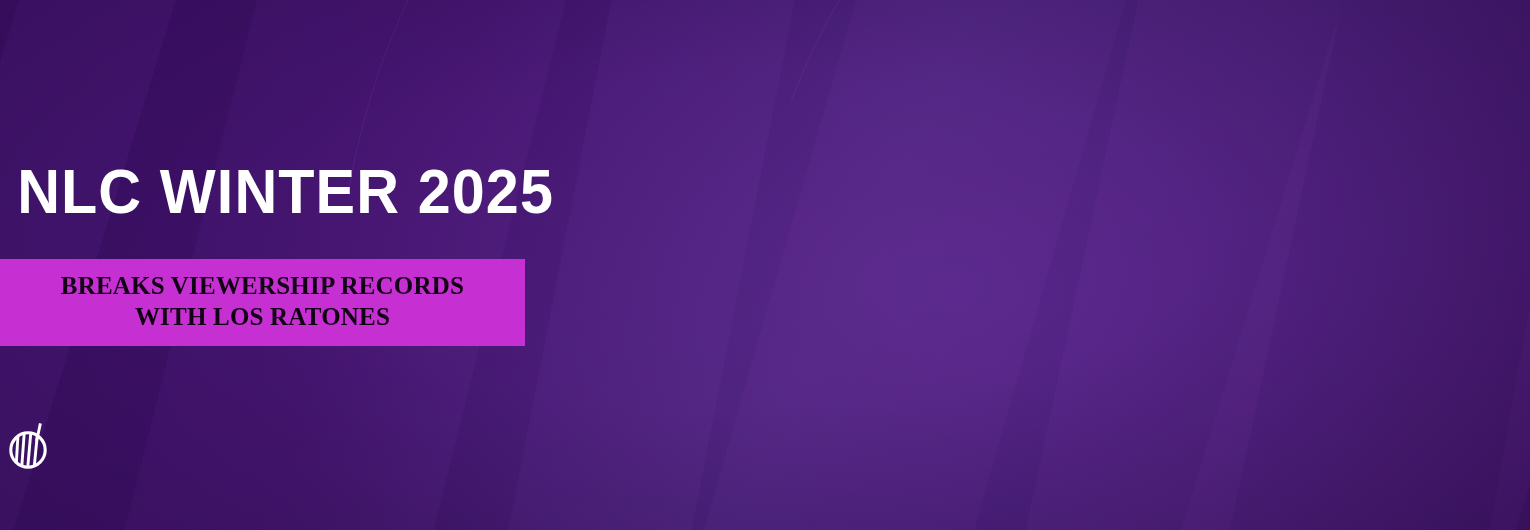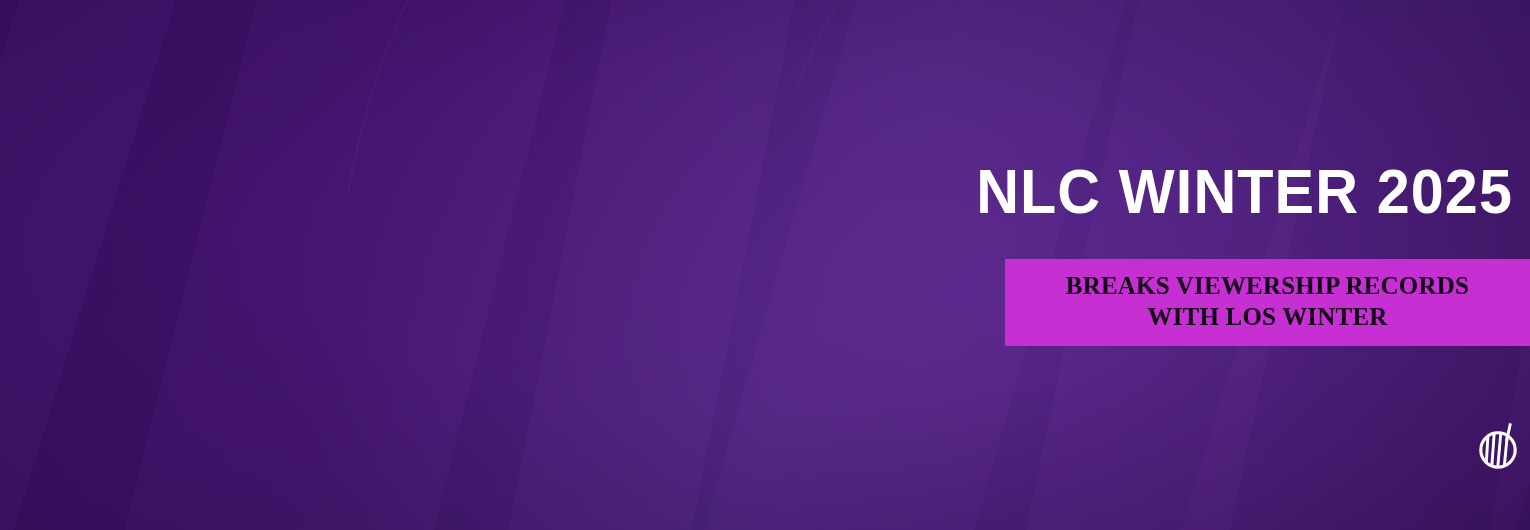--- a/index.html
+++ b/index.html
@@ -82,21 +82,21 @@
         rgba(0,0,0,0) 40%,
         rgba(20, 2, 40, 0.22) 100%);
   }
 
   
   .content {
     position: absolute;
     inset: 0;
     display: flex;
     flex-direction: column;
-    align-items: flex-end;
+    align-items: flex-start;
     justify-content: flex-start;
     z-index: 5;
   }
   .headline {
     margin-top: 160px;
     color: #ffffff;
     font-family: "Liberation Sans Narrow", "Liberation Sans", sans-serif;
     font-size: 63px;
     font-weight: bold;
     letter-spacing: 1.2px;
@@ -159,21 +159,21 @@
   </div>
 
   <div class="vignette"></div>
 
   <div class="content">
 
     <div class="headline">NLC WINTER 2025</div>
 
     <div class="subtitle-box">
       <div class="subtitle-line">BREAKS VIEWERSHIP RECORDS</div>
-      <div class="subtitle-line">WITH LOS WINTER</div>
+      <div class="subtitle-line">WITH LOS RATONES</div>
     </div>
 
     <div class="logo-wrap">
       <svg width="46" height="50" viewBox="0 0 46 50">
         <defs>
           <clipPath id="circClip">
             <circle cx="21" cy="29" r="17.2"></circle>
           </clipPath>
         </defs>
         <circle cx="21" cy="29" r="17.2" fill="none" stroke="#ffffff" stroke-width="3.1"></circle>

